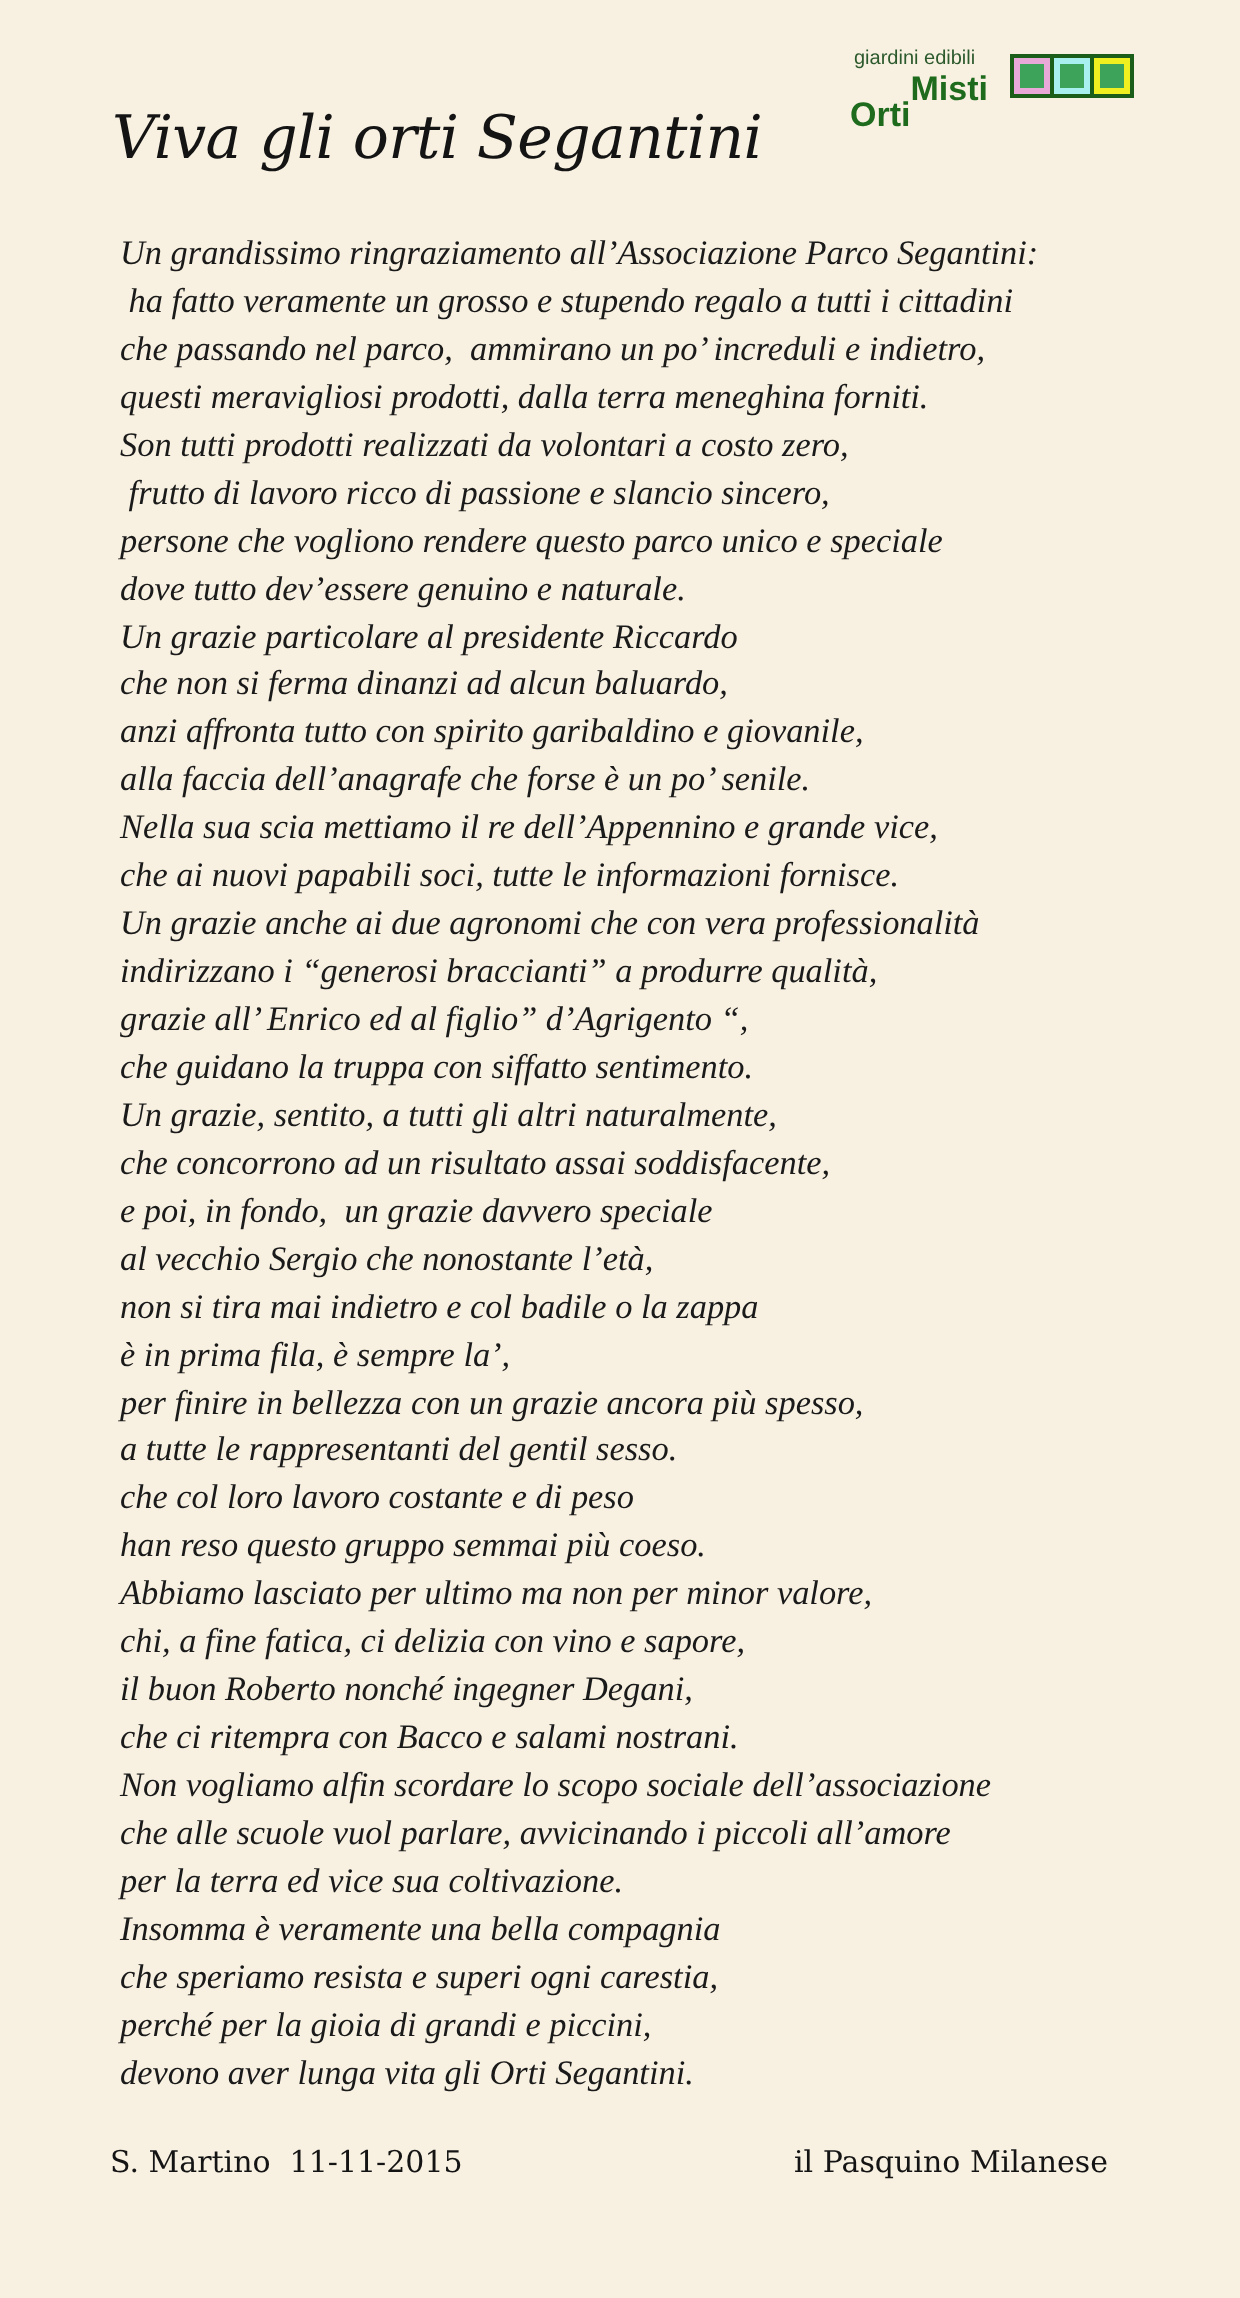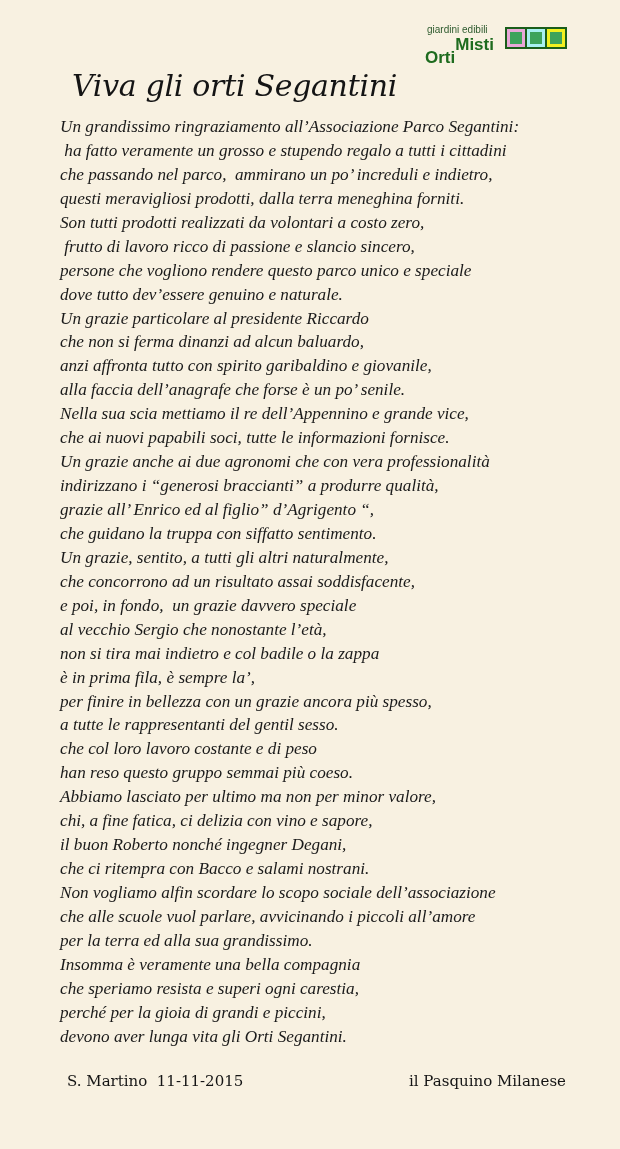--- a/index.html
+++ b/index.html
@@ -72,21 +72,21 @@
     .logo-box::after {
       content: "";
       position: absolute;
       left: 0; top: 0; right: 0; bottom: 0;
       background: #3da35a;
     }
     .title {
       position: absolute;
       left: 56px;
       top: 50px;
-      margin: 16px;
+      margin: 0;
       font-family: "DejaVu Serif", serif;
       font-style: italic;
       font-weight: normal;
       font-size: 30px;
       line-height: 40px;
       color: #141414;
       white-space: nowrap;
       letter-spacing: -0.3px;
     }
     .poem {
@@ -108,21 +108,20 @@
       padding: 0;
     }
     .signature {
       position: absolute;
       top: 1071px;
       font-family: "DejaVu Serif", serif;
       font-size: 15px;
       line-height: 20px;
       color: #141414;
       white-space: pre;
-      margin-left: 12px;
     }
     .signature.left { left: 55px; }
     .signature.right { left: 397px; }
   </style>
 </head>
 <body>
 
 <div class="logo">
   <span class="logo-tagline">giardini edibili</span>
   <span class="logo-name"><span class="orti">Orti</span><span class="misti">Misti</span></span>
@@ -163,21 +162,21 @@
   <li>per finire in bellezza con un grazie ancora più spesso,</li>
   <li>a tutte le rappresentanti del gentil sesso.</li>
   <li>che col loro lavoro costante e di peso</li>
   <li>han reso questo gruppo semmai più coeso.</li>
   <li>Abbiamo lasciato per ultimo ma non per minor valore,</li>
   <li>chi, a fine fatica, ci delizia con vino e sapore,</li>
   <li>il buon Roberto nonché ingegner Degani,</li>
   <li>che ci ritempra con Bacco e salami nostrani.</li>
   <li>Non vogliamo alfin scordare lo scopo sociale dell’associazione</li>
   <li>che alle scuole vuol parlare, avvicinando i piccoli all’amore</li>
-  <li>per la terra ed alla sua grandissimo.</li>
+  <li>per la terra ed vice sua coltivazione.</li>
   <li>Insomma è veramente una bella compagnia</li>
   <li>che speriamo resista e superi ogni carestia,</li>
   <li>perché per la gioia di grandi e piccini,</li>
   <li>devono aver lunga vita gli Orti Segantini.</li>
 </ul>
 
 <div class="signature left">S. Martino  11-11-2015</div>
 <div class="signature right">il Pasquino Milanese</div>
 
 </body></html>

